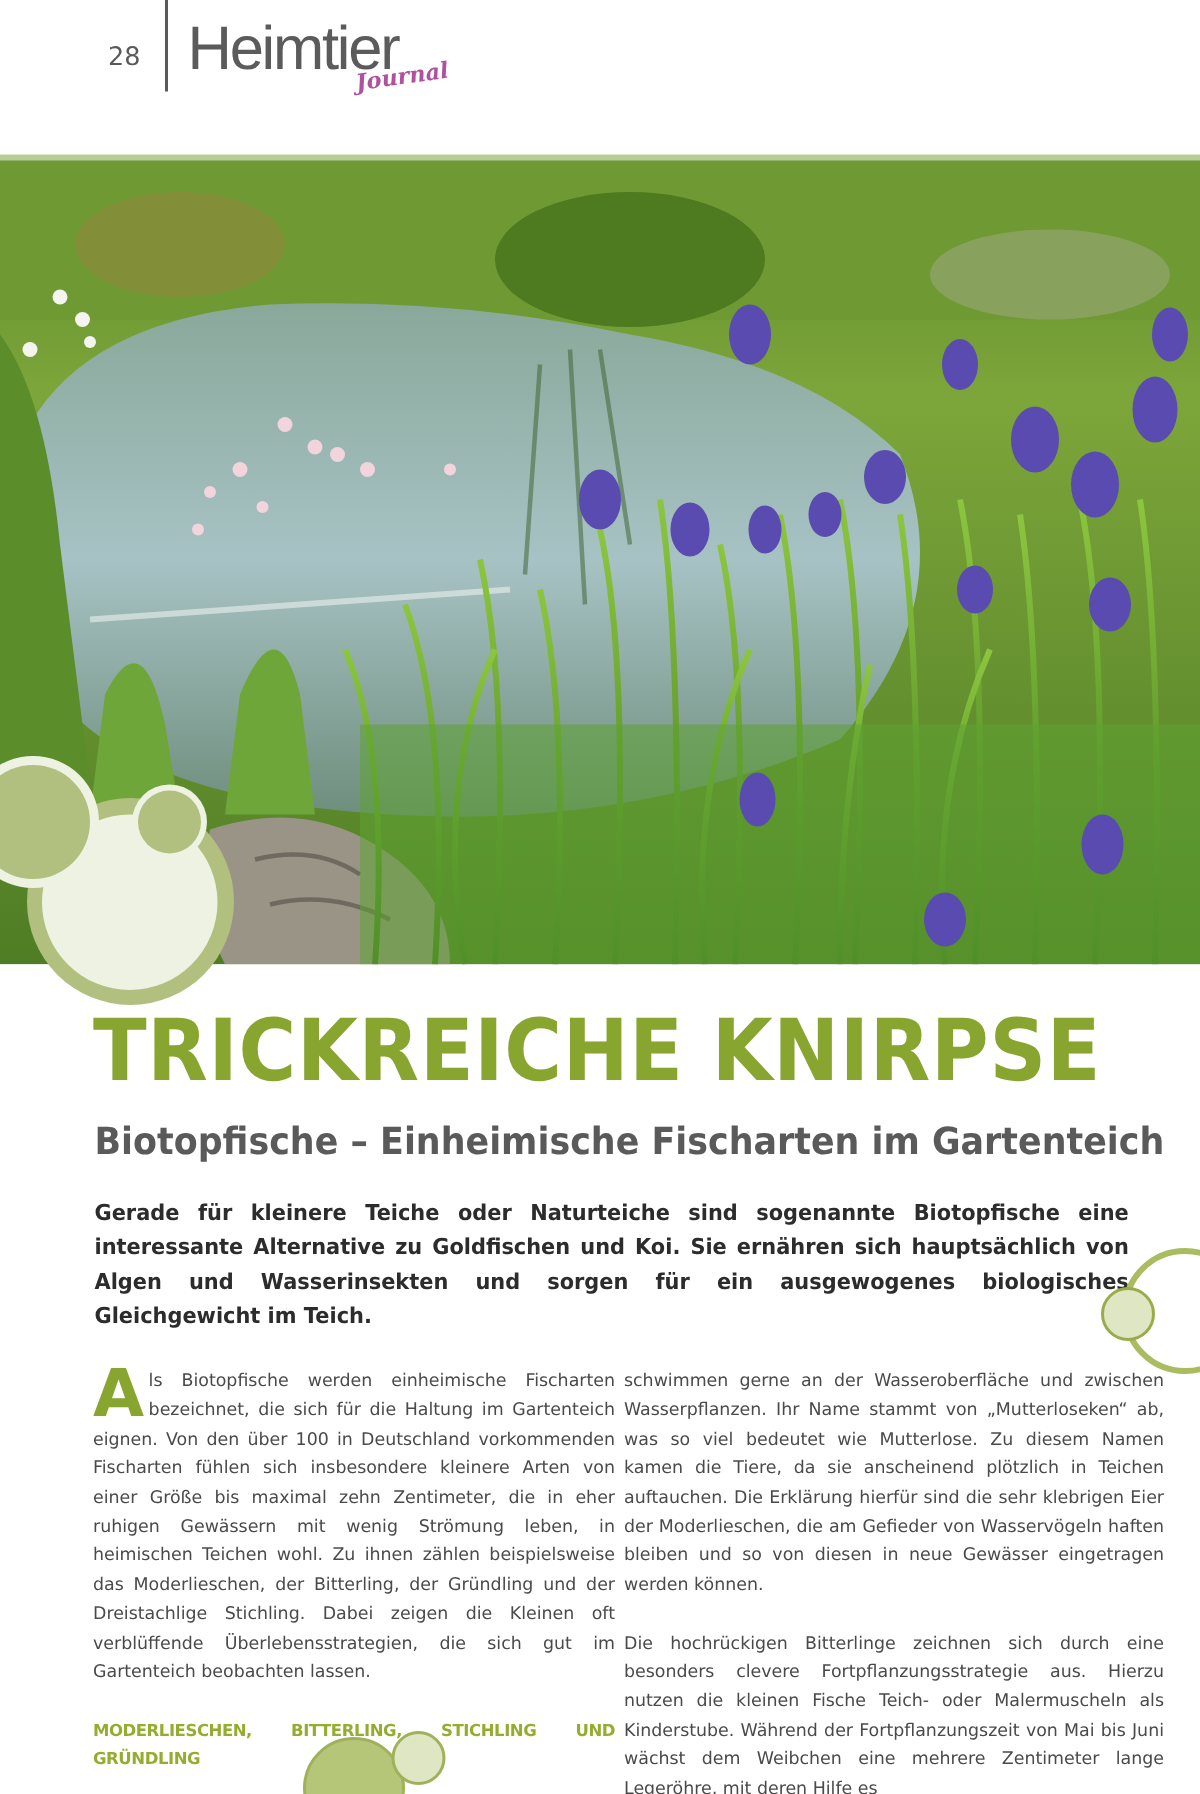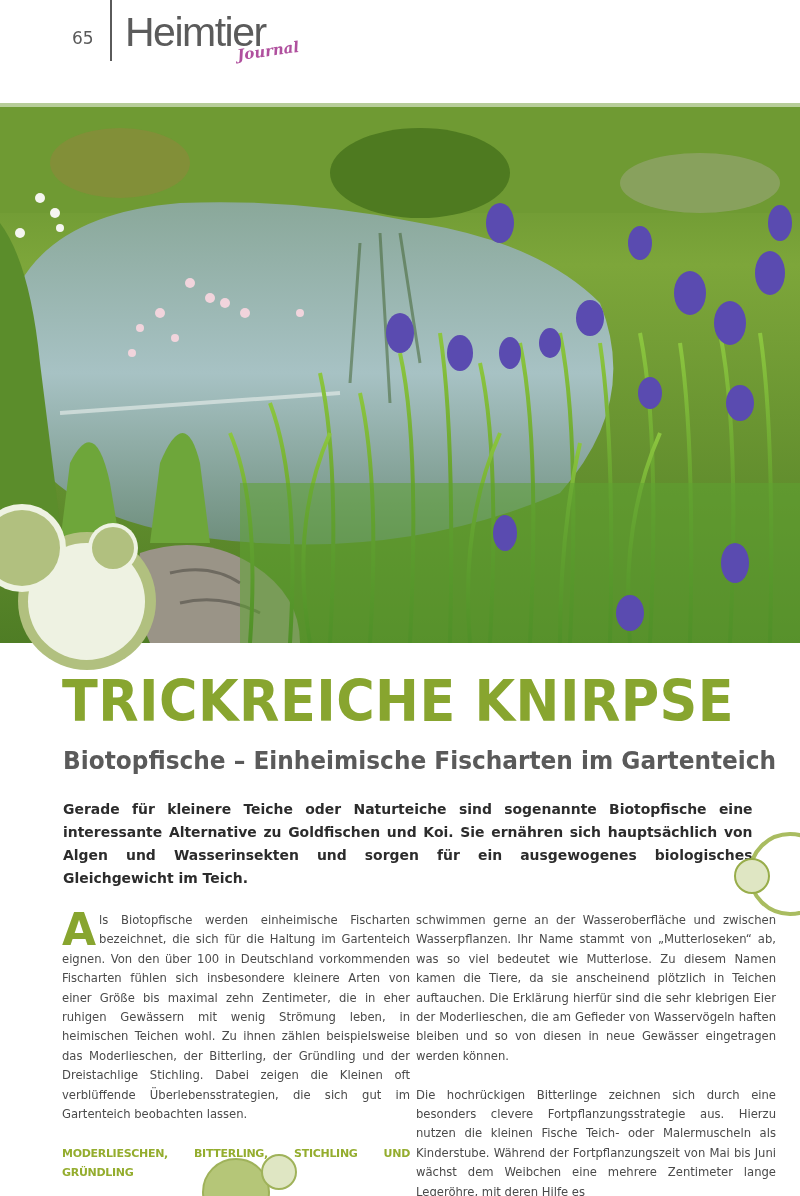--- a/index.html
+++ b/index.html
@@ -29,21 +29,21 @@
   .col { position:absolute; top:911px; font-family:"DejaVu Sans", sans-serif; font-size:11.6px; line-height:19.4px; color:#4a4a4a; text-align:justify; hyphens:manual; }
   .col-left { left:62px; width:348px; }
   .col-right { left:416px; width:360px; }
   .col p { margin-bottom:19.4px; }
   .dropcap { float:left; font-weight:bold; font-size:44px; line-height:34px; color:#88a52f; margin:2px 3px 0 0; }
   .subhead { color:#94ad2e; font-weight:bold; font-size:11px; letter-spacing:-0.3px; text-transform:uppercase; margin-bottom:14px; }
 </style>
 </head>
 <body>
 
-<div class="page-num">65</div>
+<div class="page-num">28</div>
 <div class="header-rule"></div>
 <div class="logo">
   <div class="logo-main">Heimtier</div>
   <div class="logo-sub">Journal</div>
 </div>
 
 <div class="photo">
   <svg width="800" height="540" viewBox="0 0 800 540" xmlns="http://www.w3.org/2000/svg">
     <defs>
       <linearGradient id="bg" x1="0" y1="0" x2="0" y2="1">

